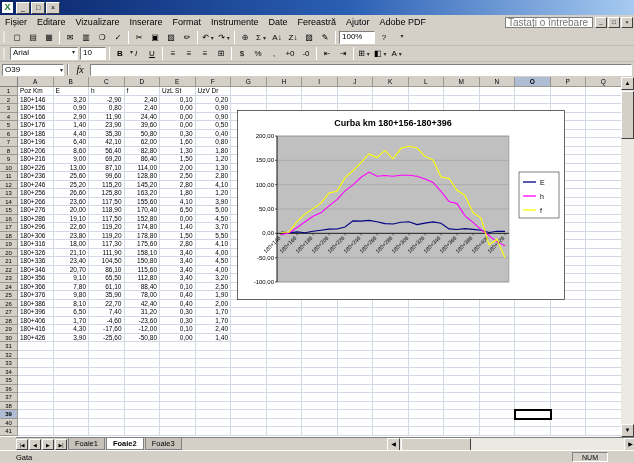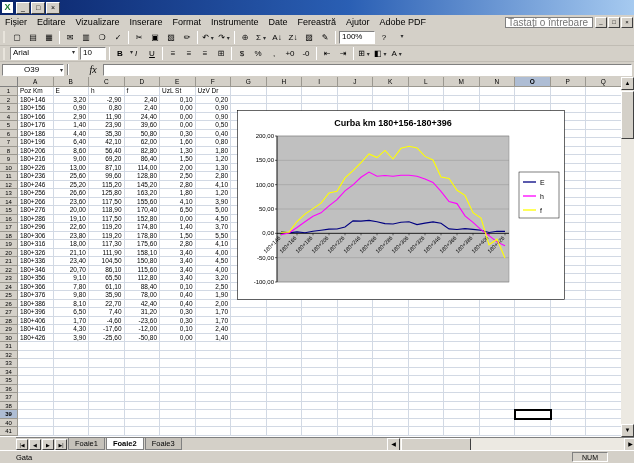--- a/index.html
+++ b/index.html
@@ -41,24 +41,24 @@
   .tbtn.b { font-weight:bold; } .tbtn.i { font-style:italic; } .tbtn.u { text-decoration:underline; }
   .tsep { width:1px; height:13px; background:#808080; border-right:1px solid #fff; margin:0 2px; flex:none; }
   .tsel { background:#fff; border:1px solid; border-color:#808080 #fff #fff #808080; height:13px;
     display:flex; justify-content:space-between; font-size:8px; padding:0 2px; margin:0 1px; flex:none;gap:36px; }
   .dd { font-size:6px; margin-left:2px; color:#303030; }
 
   
   .formulabar { position:absolute; left:0; top:62px; width:634px; height:15px; background:#d4d0c8;
     display:flex; align-items:center; padding:0 2px; }
   .namebox { width:62px; height:12px; background:#fff; border:1px solid; border-color:#808080 #fff #fff #808080;
-    font-size:8px; display:flex; align-items:center; padding-left:21px; }
+    font-size:8px; display:flex; align-items:center; padding-left:2px; }
   .namebox .dd { margin-left:auto; }
   .fb-sep { width:2px; height:11px; border-left:1px solid #808080; border-right:1px solid #fff; margin:0 3px; }
-  .fx { width:16px; text-align:center; font-size:10px; font-style:italic; font-family:"Liberation Serif",serif;margin-left:13px; }
+  .fx { width:16px; text-align:center; font-size:10px; font-style:italic; font-family:"Liberation Serif",serif; }
   .formula-input { flex:1; height:12px; background:#fff; border:1px solid; border-color:#808080 #fff #fff #808080; margin-left:2px; }
 
   
   .gridwrap { position:absolute; left:0; top:77px; width:621px; height:360px; background:#fff; overflow:hidden; }
   .corner { position:absolute; left:0; top:0; width:18px; height:10px; background:#d4d0c8;
     border-right:1px solid #808080; border-bottom:1px solid #808080; }
   #colheaders { position:absolute; left:18px; top:0; display:flex; }
   .colh { width:35.5px; height:10px; background:#d4d0c8; border-right:1px solid #9b9890; border-bottom:1px solid #9b9890;
     font-size:6.5px; text-align:center; line-height:9px; flex:none; }
   .colh.sel, .rowh.sel { background:#aebdd4; font-weight:bold; }

